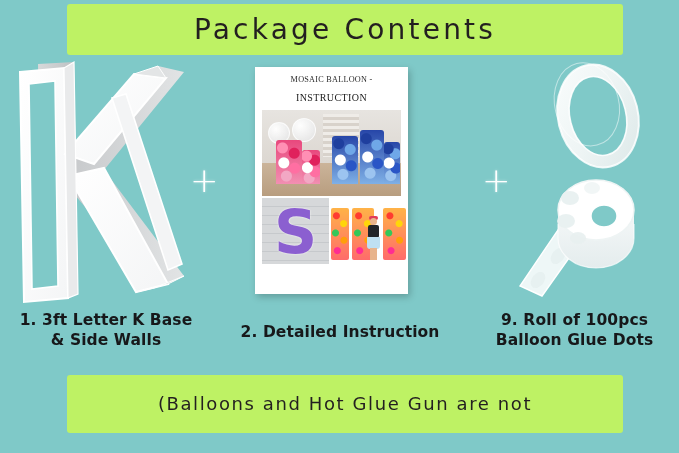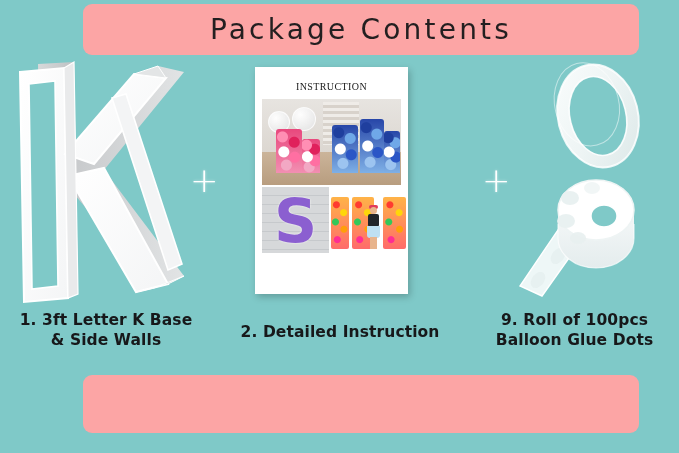--- a/index.html
+++ b/index.html
@@ -7,26 +7,25 @@
     width:679px;height:453px;overflow:hidden;
     background:#7fc9c8;
     font-family:"Liberation Sans", sans-serif;
     position:relative;
   }
   .stage{position:absolute;inset:0;}
 
   
   .banner{
     position:absolute;
-    background:#fca5a5;
-    border-radius:9px;
+    background:#bef264;
+    border-radius:3px;
     display:flex;align-items:center;justify-content:center;
     text-align:center;
     color:#231f20;
-    margin-left:16px;
   }
   #header-banner{left:67px;top:4px;width:556px;height:51px;}
   #header-title{
     font-size:28px;letter-spacing:3.2px;font-weight:400;
     font-family:"DejaVu Sans", sans-serif;
   }
   #footer-banner{left:67px;top:375px;width:556px;height:58px;
     flex-direction:column;line-height:1.28;}
   .footer-line{
     font-size:18px;letter-spacing:1.6px;font-weight:400;
@@ -186,20 +185,21 @@
       <g>
         <polygon points="104,40 118,36 174,206 160,212" fill="#f3f4f5" stroke="#ffffff" stroke-width="1.6"></polygon>
       </g>
     </svg>
   </div>
 
   <div class="plus" id="plus-1">+</div>
 
   <div id="item-booklet">
     <div class="bk-pad">
+      <div class="bk-sub">MOSAIC BALLOON -</div>
       <div class="bk-title">INSTRUCTION</div>
     </div>
 
     <div class="bk-photos">
 
       <div class="photo" id="bk-photo-top">
         <div class="room-wall"></div>
         <div class="stairs"></div>
         <div class="room-floor"></div>
         <div class="clear-balloon" style="left:6px;top:12px;width:20px;height:20px;"></div>
@@ -288,15 +288,16 @@
   <div class="caption" id="caption-2">
     <div>2. Detailed Instruction</div>
   </div>
 
   <div class="caption" id="caption-3">
     <div>9. Roll of 100pcs</div>
     <div>Balloon Glue Dots</div>
   </div>
 
   <div class="banner" id="footer-banner">
+    <div class="footer-line">(Balloons and Hot Glue Gun are not</div>
   </div>
 
 </div>
 
 </body></html>

